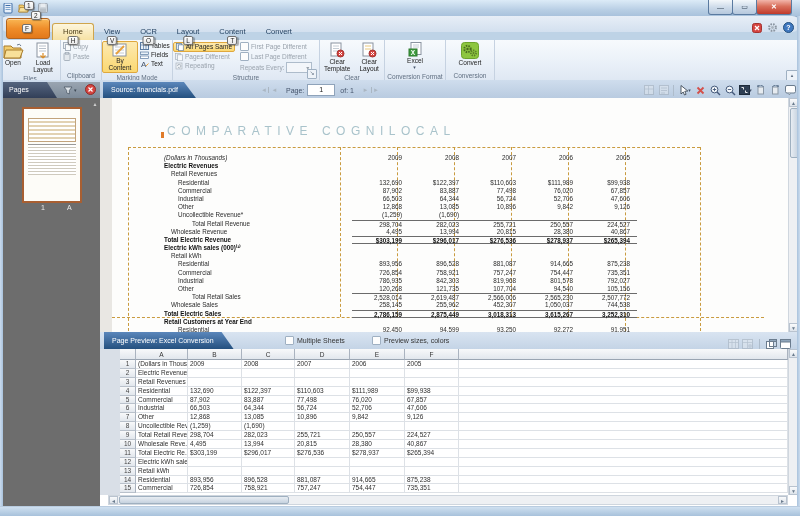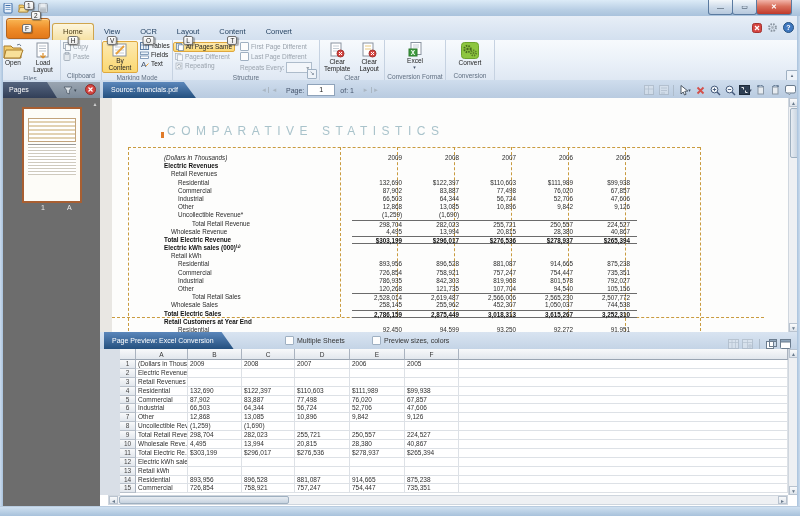--- a/index.html
+++ b/index.html
@@ -9,21 +9,21 @@
   
   .titlebar{left:0;top:0;width:800px;height:16px;background:linear-gradient(#dcebf7,#b9cfe5 60%,#a9c2dc);border-bottom:1px solid #93aecb;}
   .title-text{left:253px;top:3px;font-size:7.5px;color:#2e2e2e;white-space:nowrap;}
   .qat{left:2px;top:1px;display:flex;gap:2px;align-items:center;height:14px;}
   .qat .mini{width:13px;height:12px;display:flex;align-items:center;justify-content:center;}
   .winbtns{right:8px;top:0;display:flex;height:14px;}
   .winbtn{width:23px;height:14px;border:1px solid #5a7aa0;border-top:none;background:linear-gradient(#f4f8fb,#cfdcea 50%,#b6c8dd);border-radius:0 0 3px 3px;margin-left:-1px;display:flex;align-items:center;justify-content:center;font-size:7px;color:#2c3e50;}
   .winbtn.close{width:34px;background:linear-gradient(#f2b6ab,#d9705c 45%,#c0392b);color:#fff;font-weight:bold;}
   .keytip{position:absolute;background:linear-gradient(#fdfdfd,#e8e8e8);border:1px solid #707070;border-radius:2px;font-size:6.5px;line-height:7px;padding:0 2px;color:#222;box-shadow:1px 1px 1px rgba(0,0,0,.3);z-index:40;}
   
-  .tabrow{left:0;top:16px;width:800px;height:24px;background:linear-gradient(#e7eef7,#d3e0ef);}
+  .tabrow{left:0;top:16px;width:800px;height:16px;background:linear-gradient(#e7eef7,#d3e0ef);border-radius:9px;}
   .filebtn{left:6px;top:2px;width:42px;height:19px;border-radius:3px;border:1px solid #b4641e;background:linear-gradient(#f9b754,#ef8d2a 50%,#e2781a);box-shadow:inset 0 1px 0 #fcd39a;}
   .rtabs{left:52px;top:4px;display:flex;height:20px;align-items:flex-end;}
   .rtab{position:relative;padding:3px 10px 4px 10px;font-size:7.5px;color:#1e3c5c;border-radius:3px 3px 0 0;}
   .rtab.active{background:linear-gradient(#fdf6dd,#f6e1a4);border:1px solid #cfa54d;border-bottom:none;color:#4a3a14;}
   .rtab .keytip{left:50%;transform:translateX(-50%);bottom:-5px;}
   .appicons{right:6px;top:18px;display:flex;gap:5px;align-items:center;}
   
   .ribbon{left:0;top:40px;width:800px;height:40px;background:linear-gradient(#f7fafd,#e9f0f8 60%,#dfe8f3);border-bottom:1px solid #98acc5;display:flex;}
   .rgroup{position:relative;height:100%;border-right:1px solid #c6d2e1;display:flex;flex-direction:column;}
   .rgroup .glabel{height:9px;line-height:9px;text-align:center;font-size:6.5px;color:#5f6e80;}
@@ -460,21 +460,21 @@
       <div class="mini-t2"></div>
     </div>
     <span class="thumb-label" style="left:38px;top:106px;">1</span>
     <span class="thumb-label" style="left:64px;top:106px;">A</span>
     <span class="abs pscroll-up">▲</span>
   </div>
 
   <div class="abs docarea">
     <div class="page">
       <div class="mark-tick"></div>
-      <div class="doc-title">COMPARATIVE STATISTICS</div>
+      <div class="doc-title">COMPARATIVE COGNILOCAL</div>
 
       <div class="dashH" style="left:16px;top:49px;width:572px;"></div>
       <div class="dashH" style="left:0;top:219px;width:652px;"></div>
       <div class="dashV" style="left:16px;top:49px;height:184px;"></div>
       <div class="dashV" style="left:228px;top:49px;height:170px;"></div>
       <div class="dashV" style="left:285px;top:49px;height:170px;"></div>
       <div class="dashV" style="left:342px;top:49px;height:170px;"></div>
       <div class="dashV" style="left:399px;top:49px;height:170px;"></div>
       <div class="dashV" style="left:456px;top:49px;height:170px;"></div>
       <div class="dashV" style="left:513px;top:49px;height:184px;"></div>

